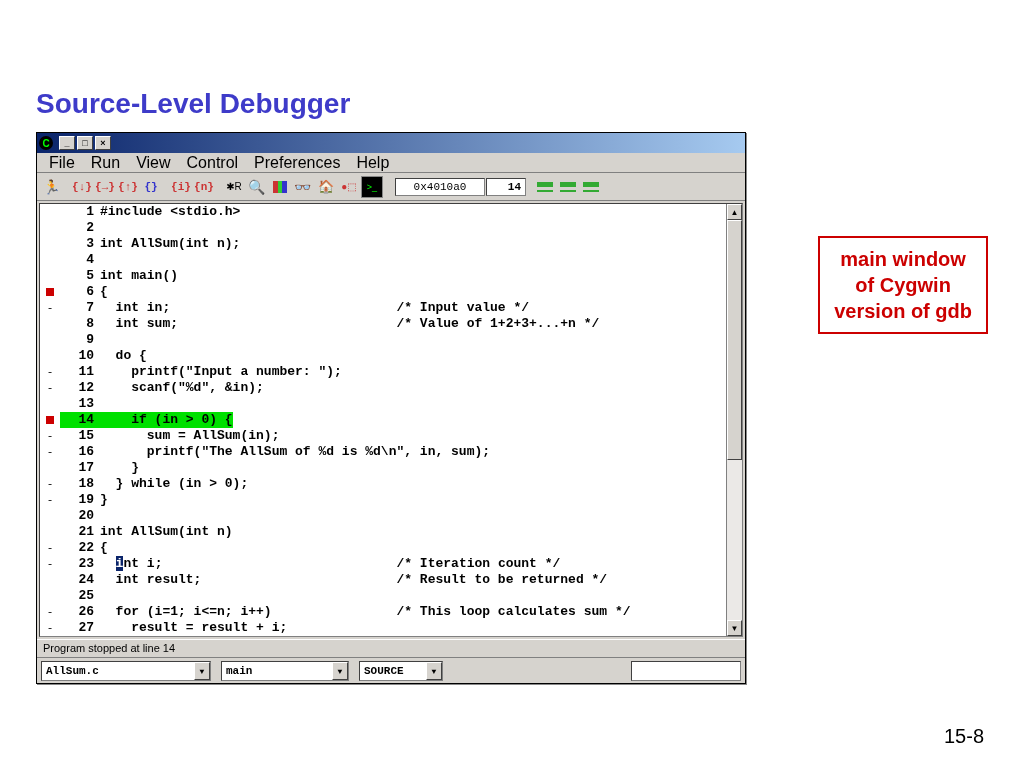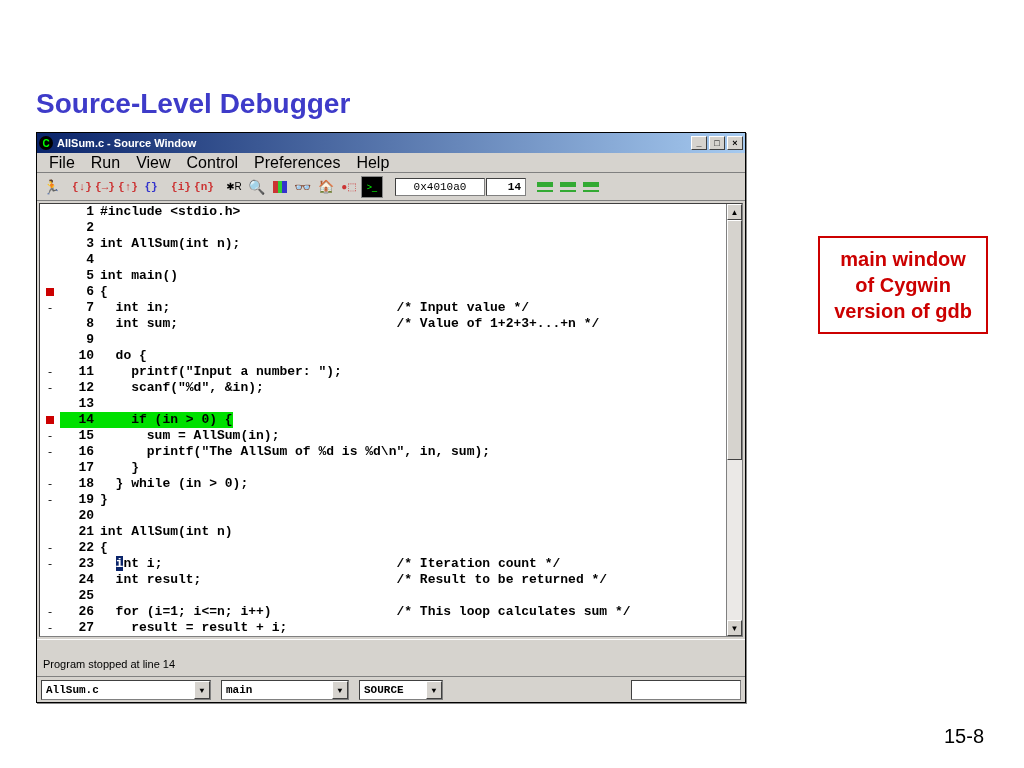--- a/index.html
+++ b/index.html
@@ -198,21 +198,21 @@
     display: flex;
     align-items: center;
     justify-content: center;
     font-size: 8px;
   }
   .scroll-track { flex: 1; background: repeating-conic-gradient(#d6d3ce 0% 25%, #fff 0% 50%) 50% / 2px 2px; position: relative;}
   .scroll-thumb { position:absolute; top:0; left:0; right:0; height:60%; background:#d6d3ce; border:1px solid #fff; border-right-color:#404040; border-bottom-color:#404040;}
   .statusbar {
     height: 18px;
     font-size: 11px;
-    padding: 18px 6px;
+    padding: 2px 6px;
     border-top: 1px solid #fff;
     background: #d6d3ce;
   }
   .bottom-bar {
     display: flex;
     align-items: flex-end;
     height: 26px;
     padding: 2px 4px;
     gap: 10px;
     border-top: 1px solid #808080;
@@ -262,21 +262,20 @@
 
 <div class="slide-title">Source-Level Debugger</div>
 
 <div class="callout" id="callout">main window<br>of Cygwin<br>version of gdb</div>
 
 <div class="page-num">15-8</div>
 
 <div class="window">
   <div class="titlebar">
     <div class="cyg-icon">C</div>
-    <div class="title-text">AllSum.c - Source Window</div>
     <div class="winbtn">_</div>
     <div class="winbtn">□</div>
     <div class="winbtn">×</div>
   </div>
 
   <div class="menubar">
     <span>File</span>
     <span>Run</span>
     <span>View</span>
     <span>Control</span>

